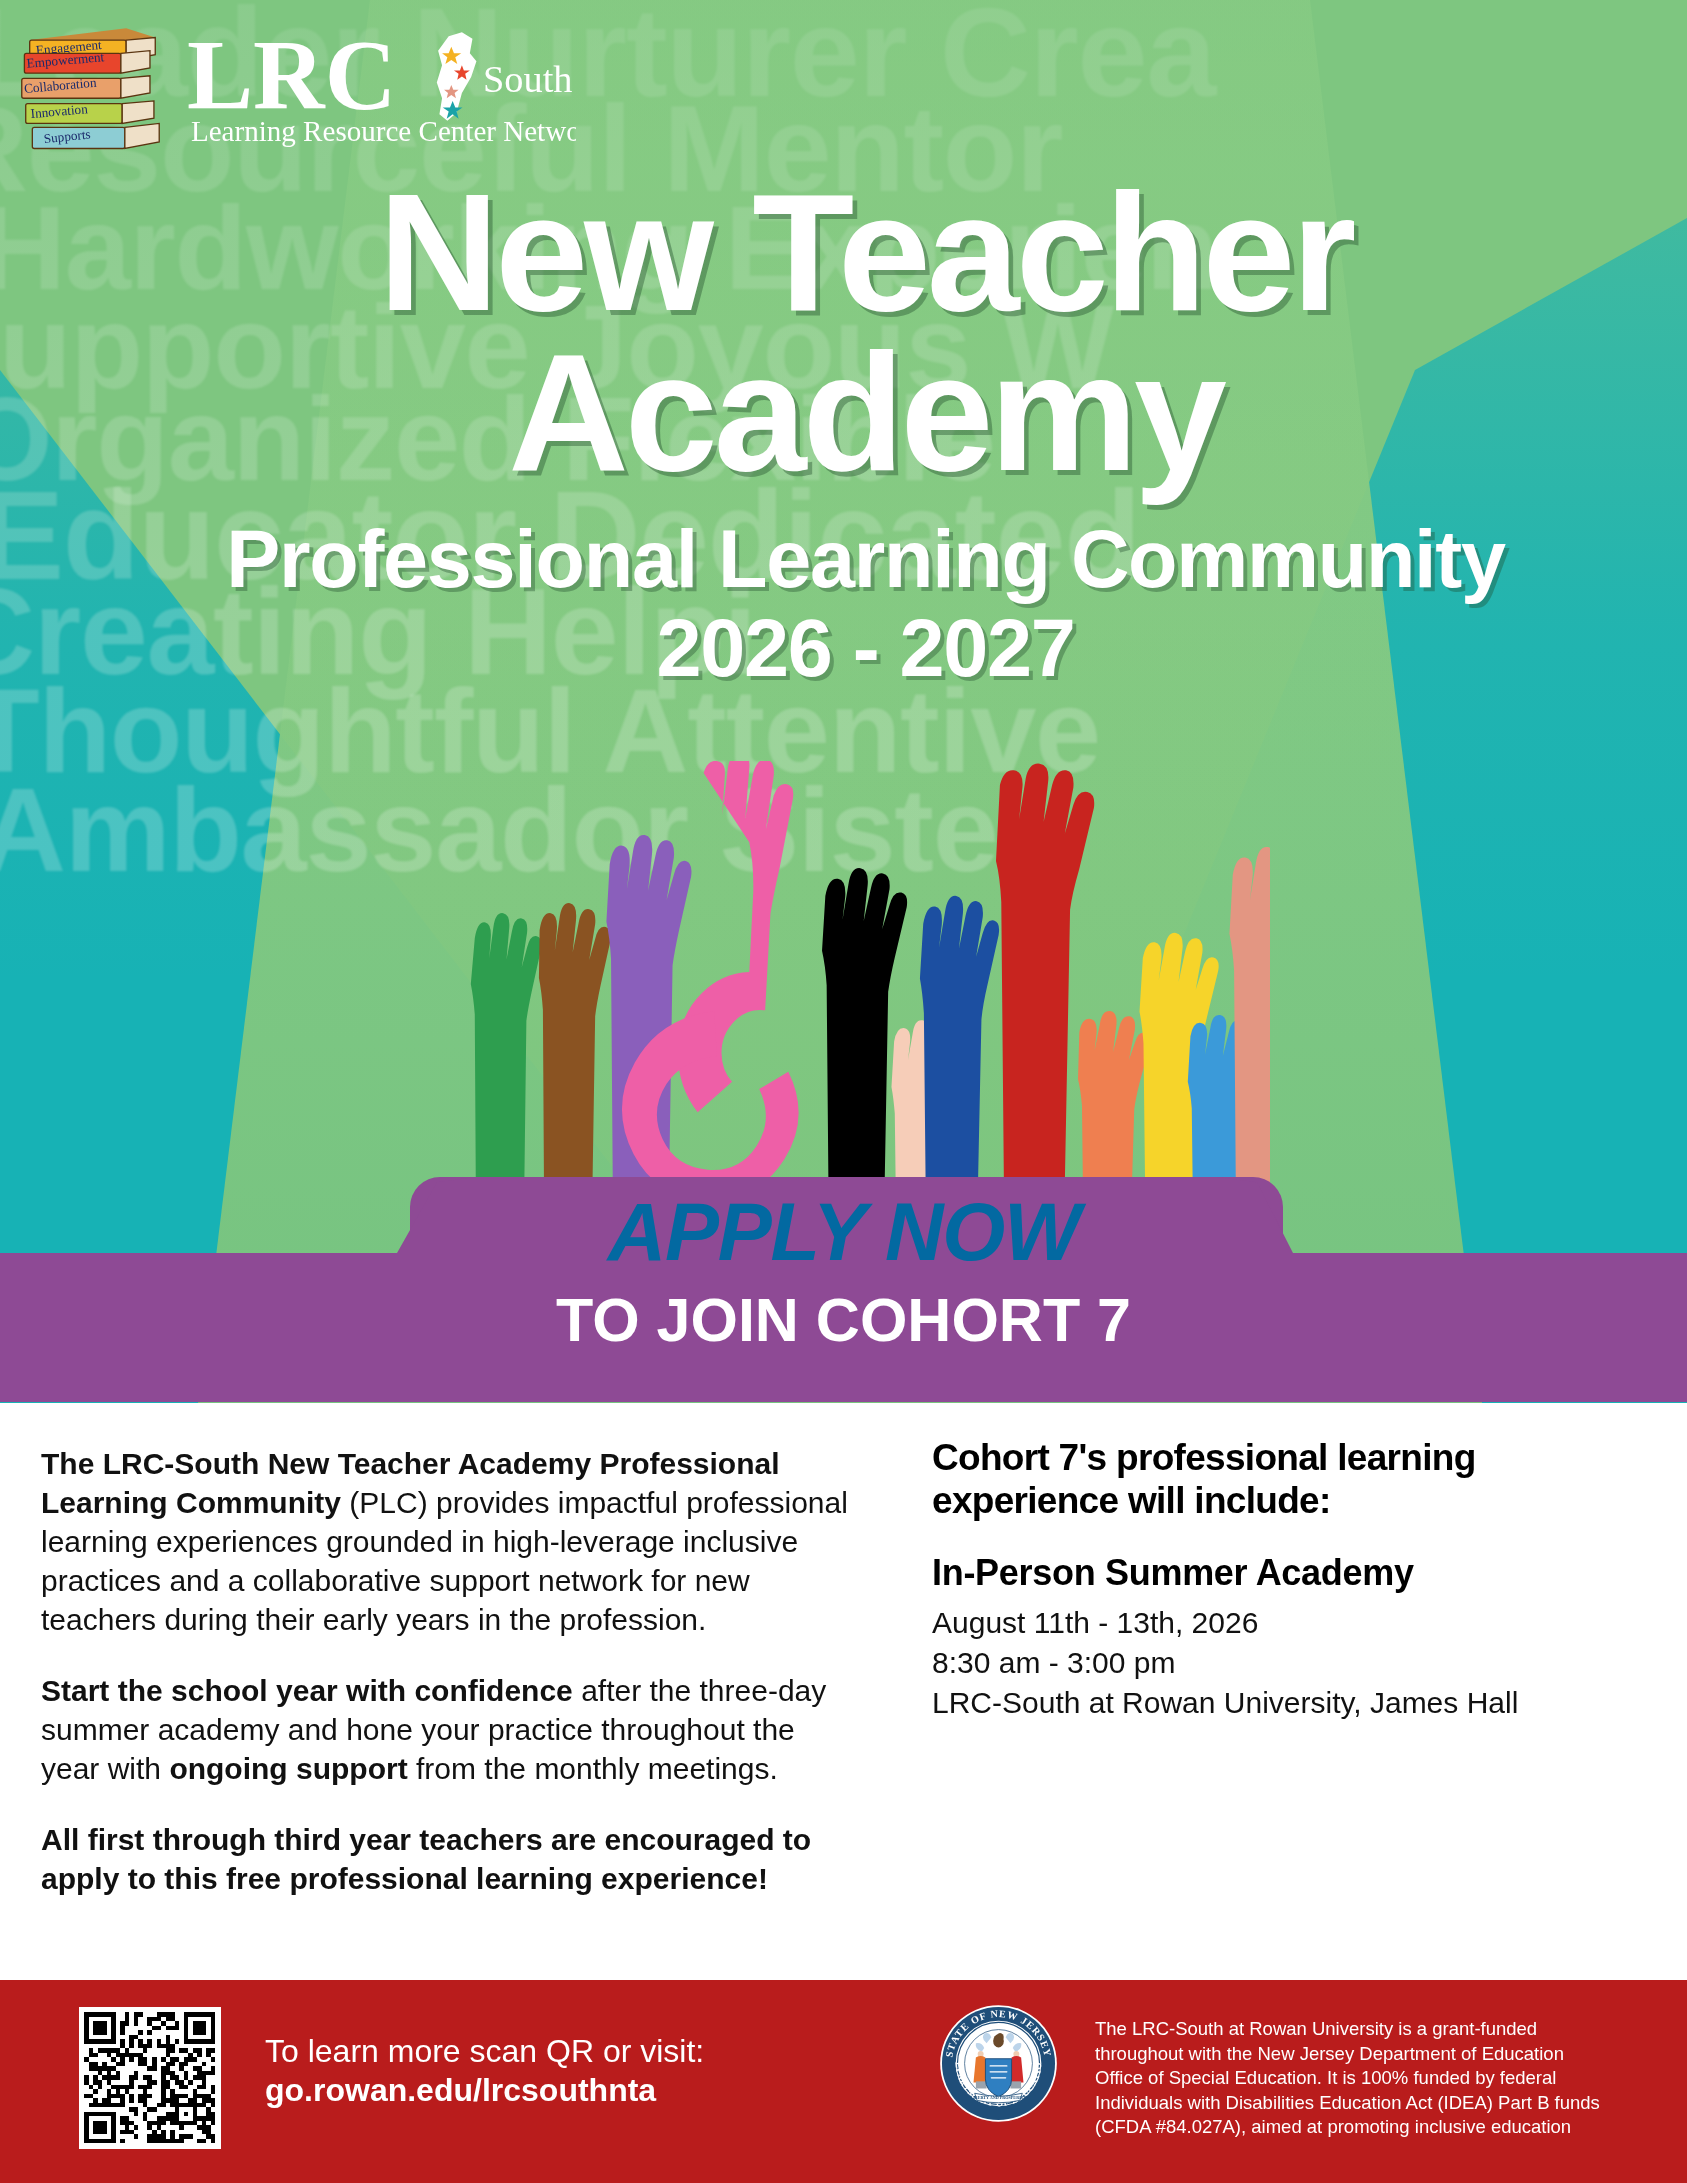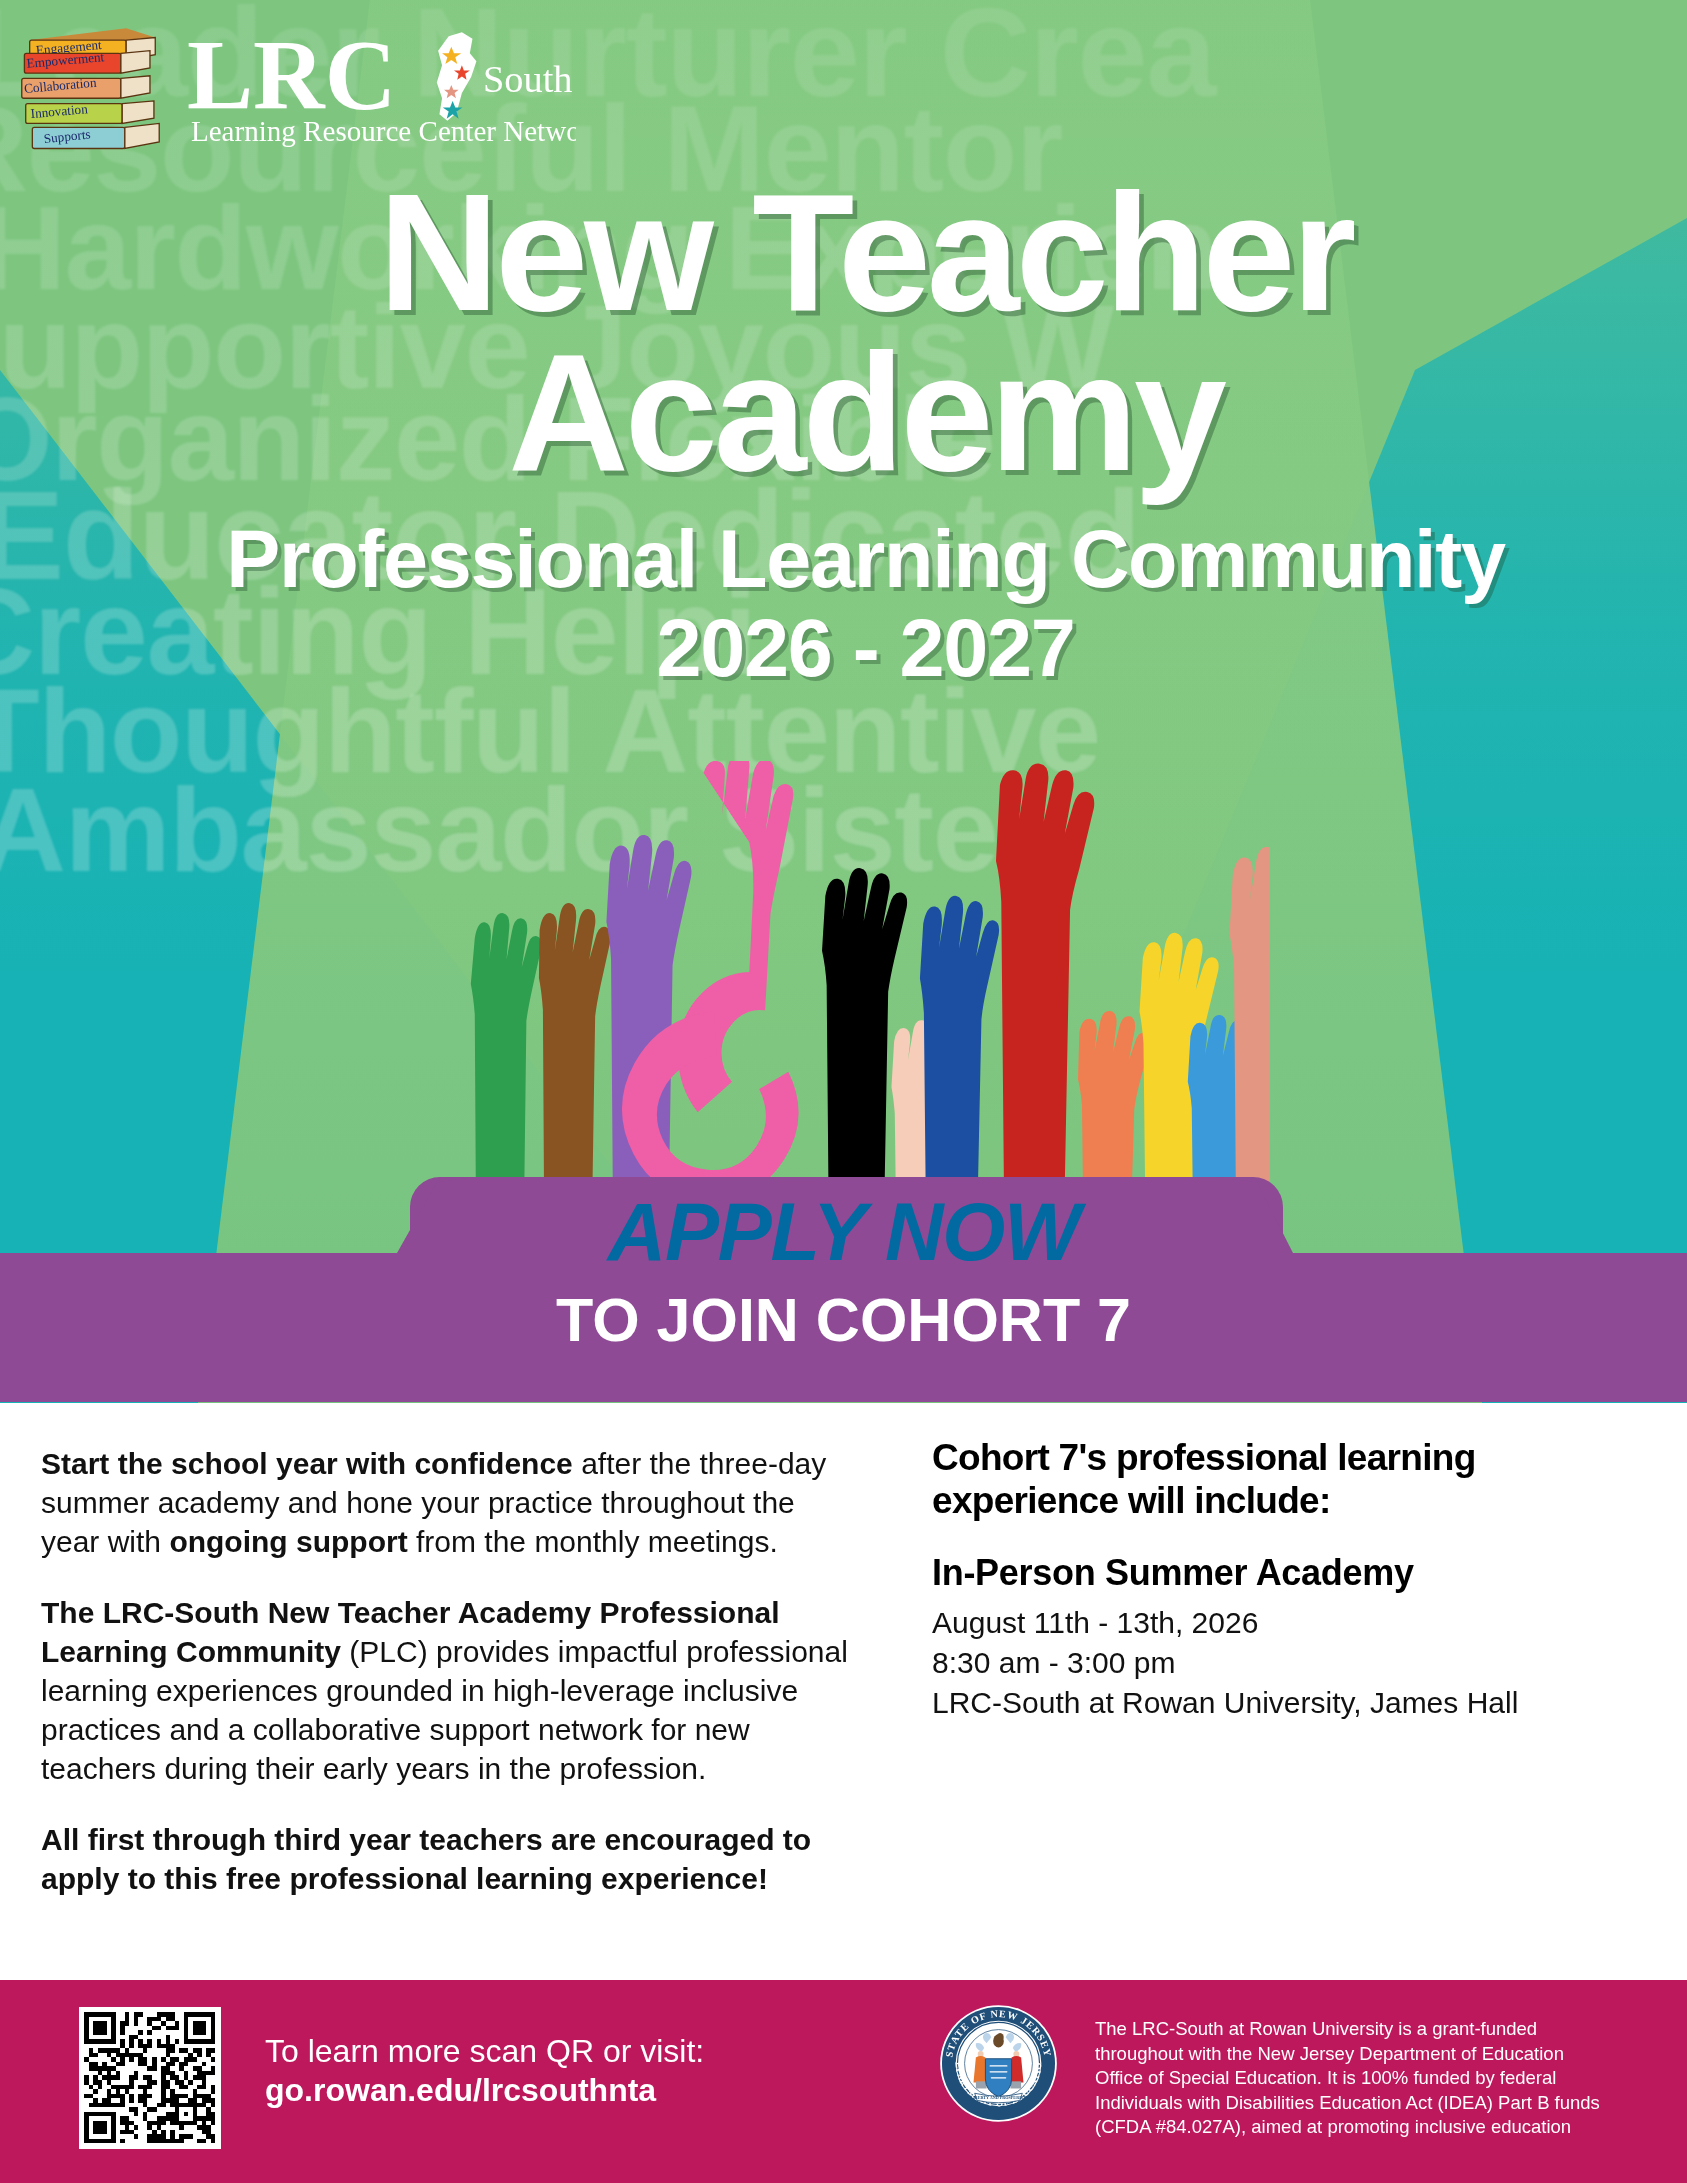--- a/index.html
+++ b/index.html
@@ -86,21 +86,21 @@
   .rh1{
     font-size:37px;line-height:1.16;font-weight:bold;color:#000;margin:0 0 29px 0;letter-spacing:-0.7px;
   }
   .rh2{
     font-size:36px;font-weight:bold;color:#000;margin:0 0 9.3px 0;letter-spacing:-0.3px;
   }
   .rline{font-size:30px;line-height:1.33;color:#111;}
   .rblock{margin-bottom:26px;}
 
   
-  .footer{position:absolute;left:0;top:1980px;width:1687px;height:203px;background:#be185d;}
+  .footer{position:absolute;left:0;top:1980px;width:1687px;height:203px;background:#b91c1c;}
   .qr{
     position:absolute;left:79px;top:26.5px;width:142px;height:142px;background:#fff;padding:5.3px;box-sizing:border-box;
   }
   .qr svg{display:block;width:100%;height:100%;}
   .qr-text{position:absolute;left:265px;top:52px;color:#fff;}
   .qr-l1{font-size:32px;line-height:1.22;}
   .qr-l2{font-size:32px;line-height:1.22;font-weight:bold;}
   .seal{position:absolute;left:939px;top:24px;width:119px;height:119px;}
   .seal svg{display:block;width:100%;height:100%;}
   .fine{
@@ -265,24 +265,24 @@
         <div class="apply-now">APPLY NOW</div>
         <div class="join-cohort">TO JOIN COHORT 7</div>
       </div>
     </div>
   </div>
 
   <div class="body-area">
 
     <div class="col-left">
       <p class="p">
-        <b>Start the school year with confidence</b><span> after the three-day summer academy and hone your practice throughout the year with </span><b>ongoing support</b><span> from the monthly meetings.</span>
+        <b>The LRC-South New Teacher Academy Professional Learning Community</b><span> (PLC) provides impactful professional learning experiences grounded in high-leverage inclusive practices and a collaborative support network for new teachers during their early years in the profession.</span>
       </p>
       <p class="p">
-        <b>The LRC-South New Teacher Academy Professional Learning Community</b><span> (PLC) provides impactful professional learning experiences grounded in high-leverage inclusive practices and a collaborative support network for new teachers during their early years in the profession.</span>
+        <b>Start the school year with confidence</b><span> after the three-day summer academy and hone your practice throughout the year with </span><b>ongoing support</b><span> from the monthly meetings.</span>
       </p>
       <p class="p" style="margin-bottom:0;">
         <b>All first through third year teachers are encouraged to apply to this free professional learning experience!</b>
       </p>
     </div>
 
     <div class="col-right">
       <div class="rh1">Cohort 7's professional learning experience will include:</div>
 
       <div class="rblock">

